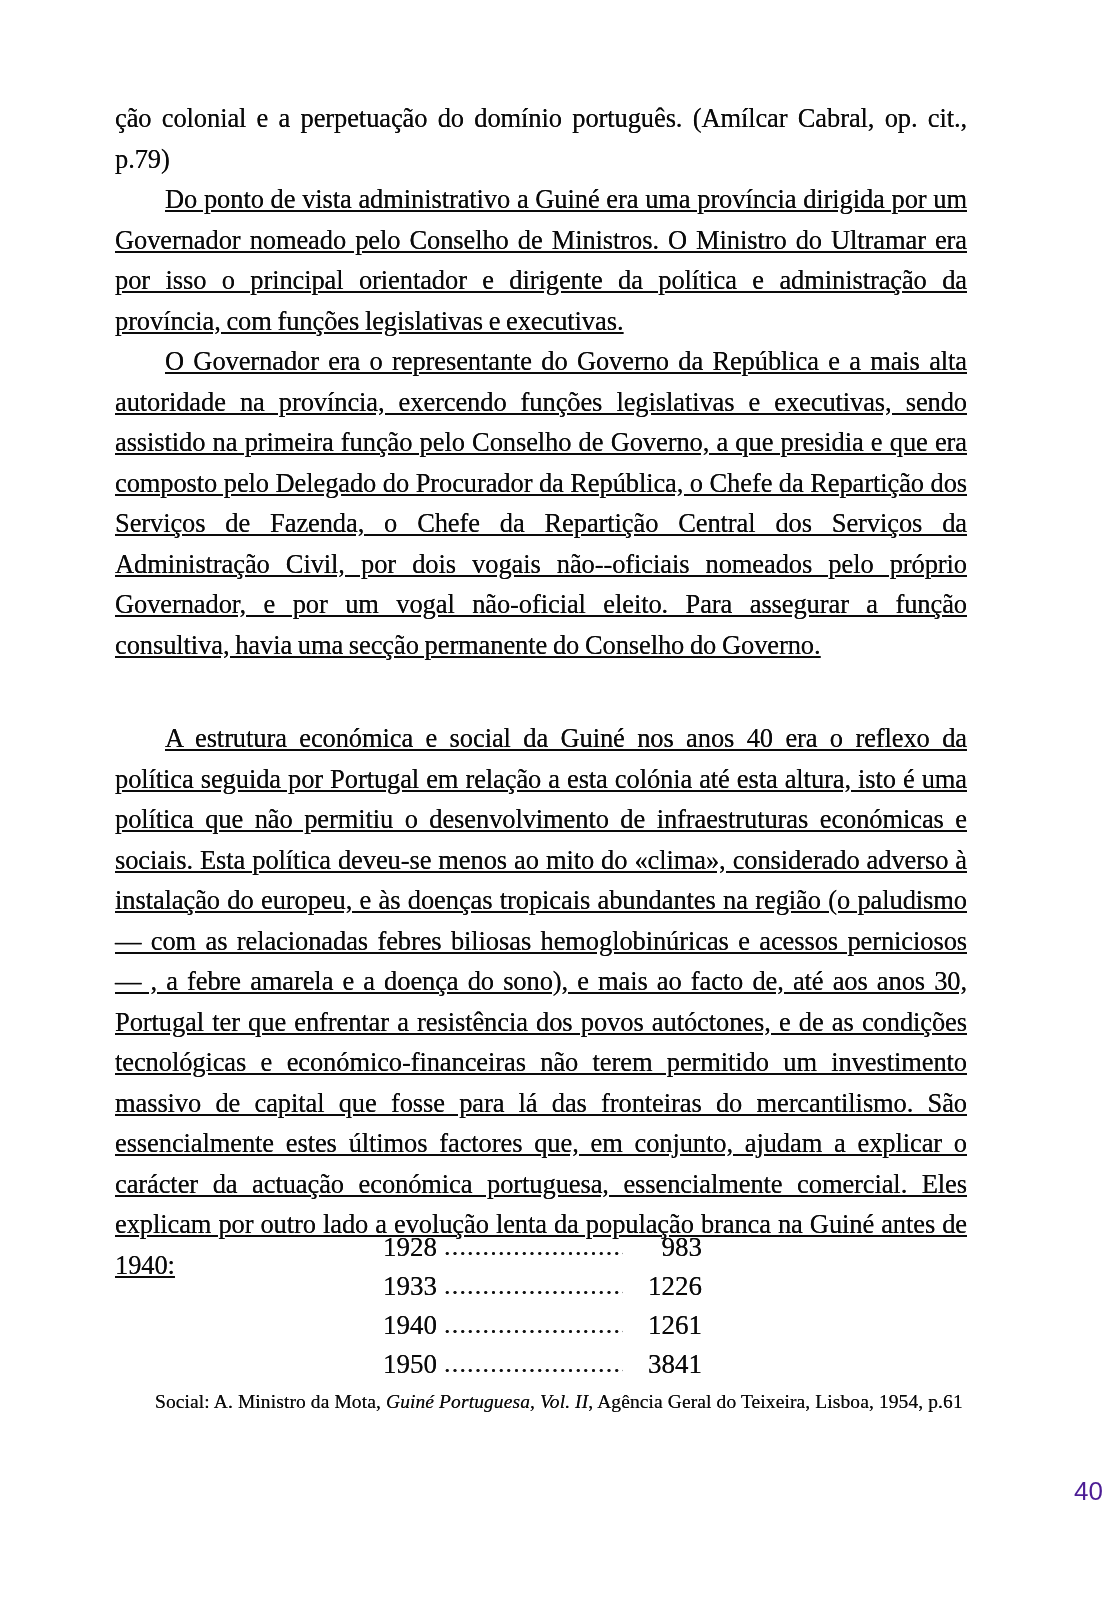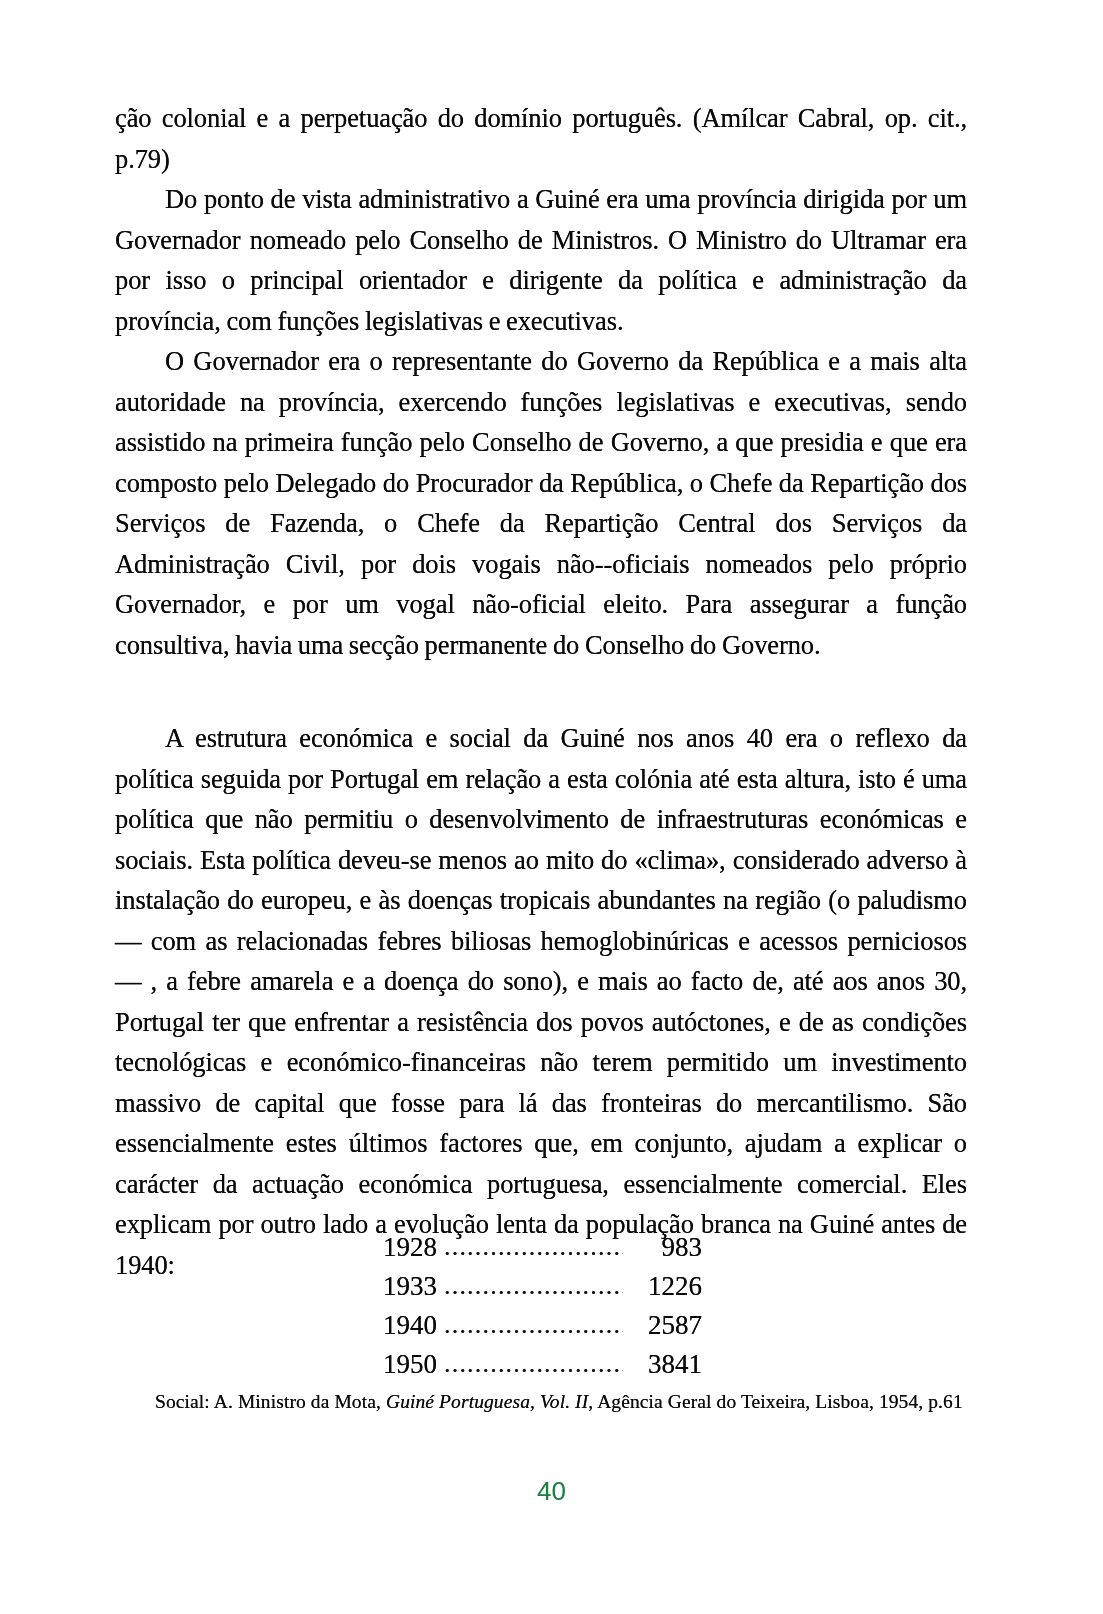--- a/index.html
+++ b/index.html
@@ -37,20 +37,21 @@
     font-size: 26.5px;
     line-height: 40.5px;
     text-align: justify;
     text-justify: inter-word;
     letter-spacing: -0.1px;
     word-spacing: 0.2px;
     -webkit-font-smoothing: none;
   }
   p.body-par.indent {
     text-indent: 50px;
+    text-decoration: underline;
   }
   p.body-par.tight {
     word-spacing: -0.8px;
   }
 
   
   .inkish {
     font-weight: 400;
     text-shadow: 0 0 0.35px rgba(0,0,0,0.85);
   }
@@ -133,24 +134,24 @@
     width: 40px;
   }
   .source-note i {
   }
 
   .page-number {
     position: absolute;
     left: 0;
     top: 1476px;
     width: 1103px;
-    text-align: center;
+    text-align: right;
     font-size: 26px;
     font-family: "Liberation Sans", "DejaVu Sans", sans-serif;
-    color: #15803d;
+    color: #4c1d95;
   }
 </style>
 </head>
 <body>
 
 <div class="page">
 
   <div class="text-column">
     <p class="body-par inkish tight">ção colonial e a perpetuação do domínio português. (Amílcar Cabral, op. cit., p.79)</p>
     <p class="body-par inkish indent tight">Do ponto de vista administrativo a Guiné era uma província dirigida por um Governador nomeado pelo Conselho de Ministros. O Ministro do Ultramar era por isso o principal orientador e dirigente da política e administração da província, com funções legislativas e executivas.</p>
@@ -169,21 +170,21 @@
       <span class="val">983</span>
     </div>
     <div class="data-row">
       <span class="yr">1933</span>
       <span class="leader">................................................................</span>
       <span class="val">1226</span>
     </div>
     <div class="data-row">
       <span class="yr">1940</span>
       <span class="leader">................................................................</span>
-      <span class="val">2587</span>
+      <span class="val">1261</span>
     </div>
     <div class="data-row">
       <span class="yr">1950</span>
       <span class="leader">................................................................</span>
       <span class="val">3841</span>
     </div>
   </div>
 
   <div class="source-note">
     <span class="note-indent"></span><span>Social:</span>

